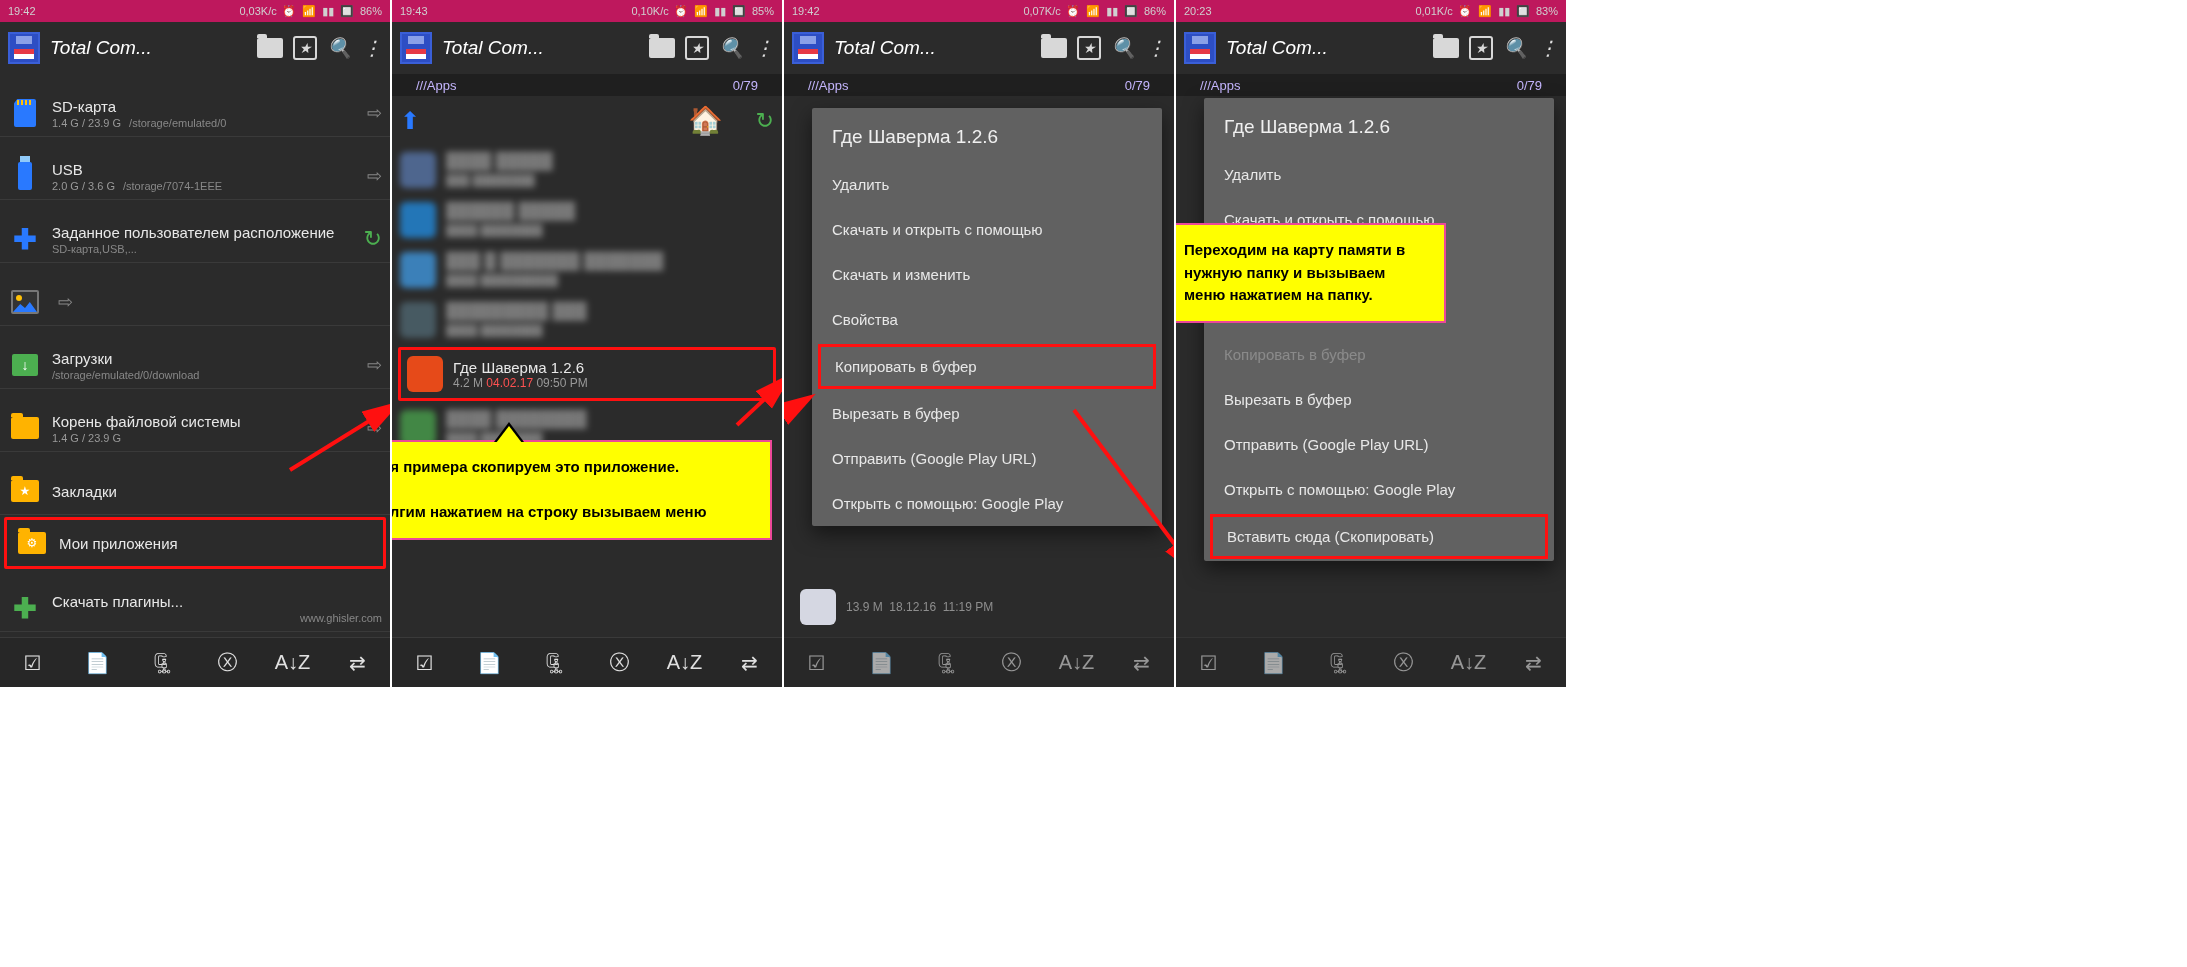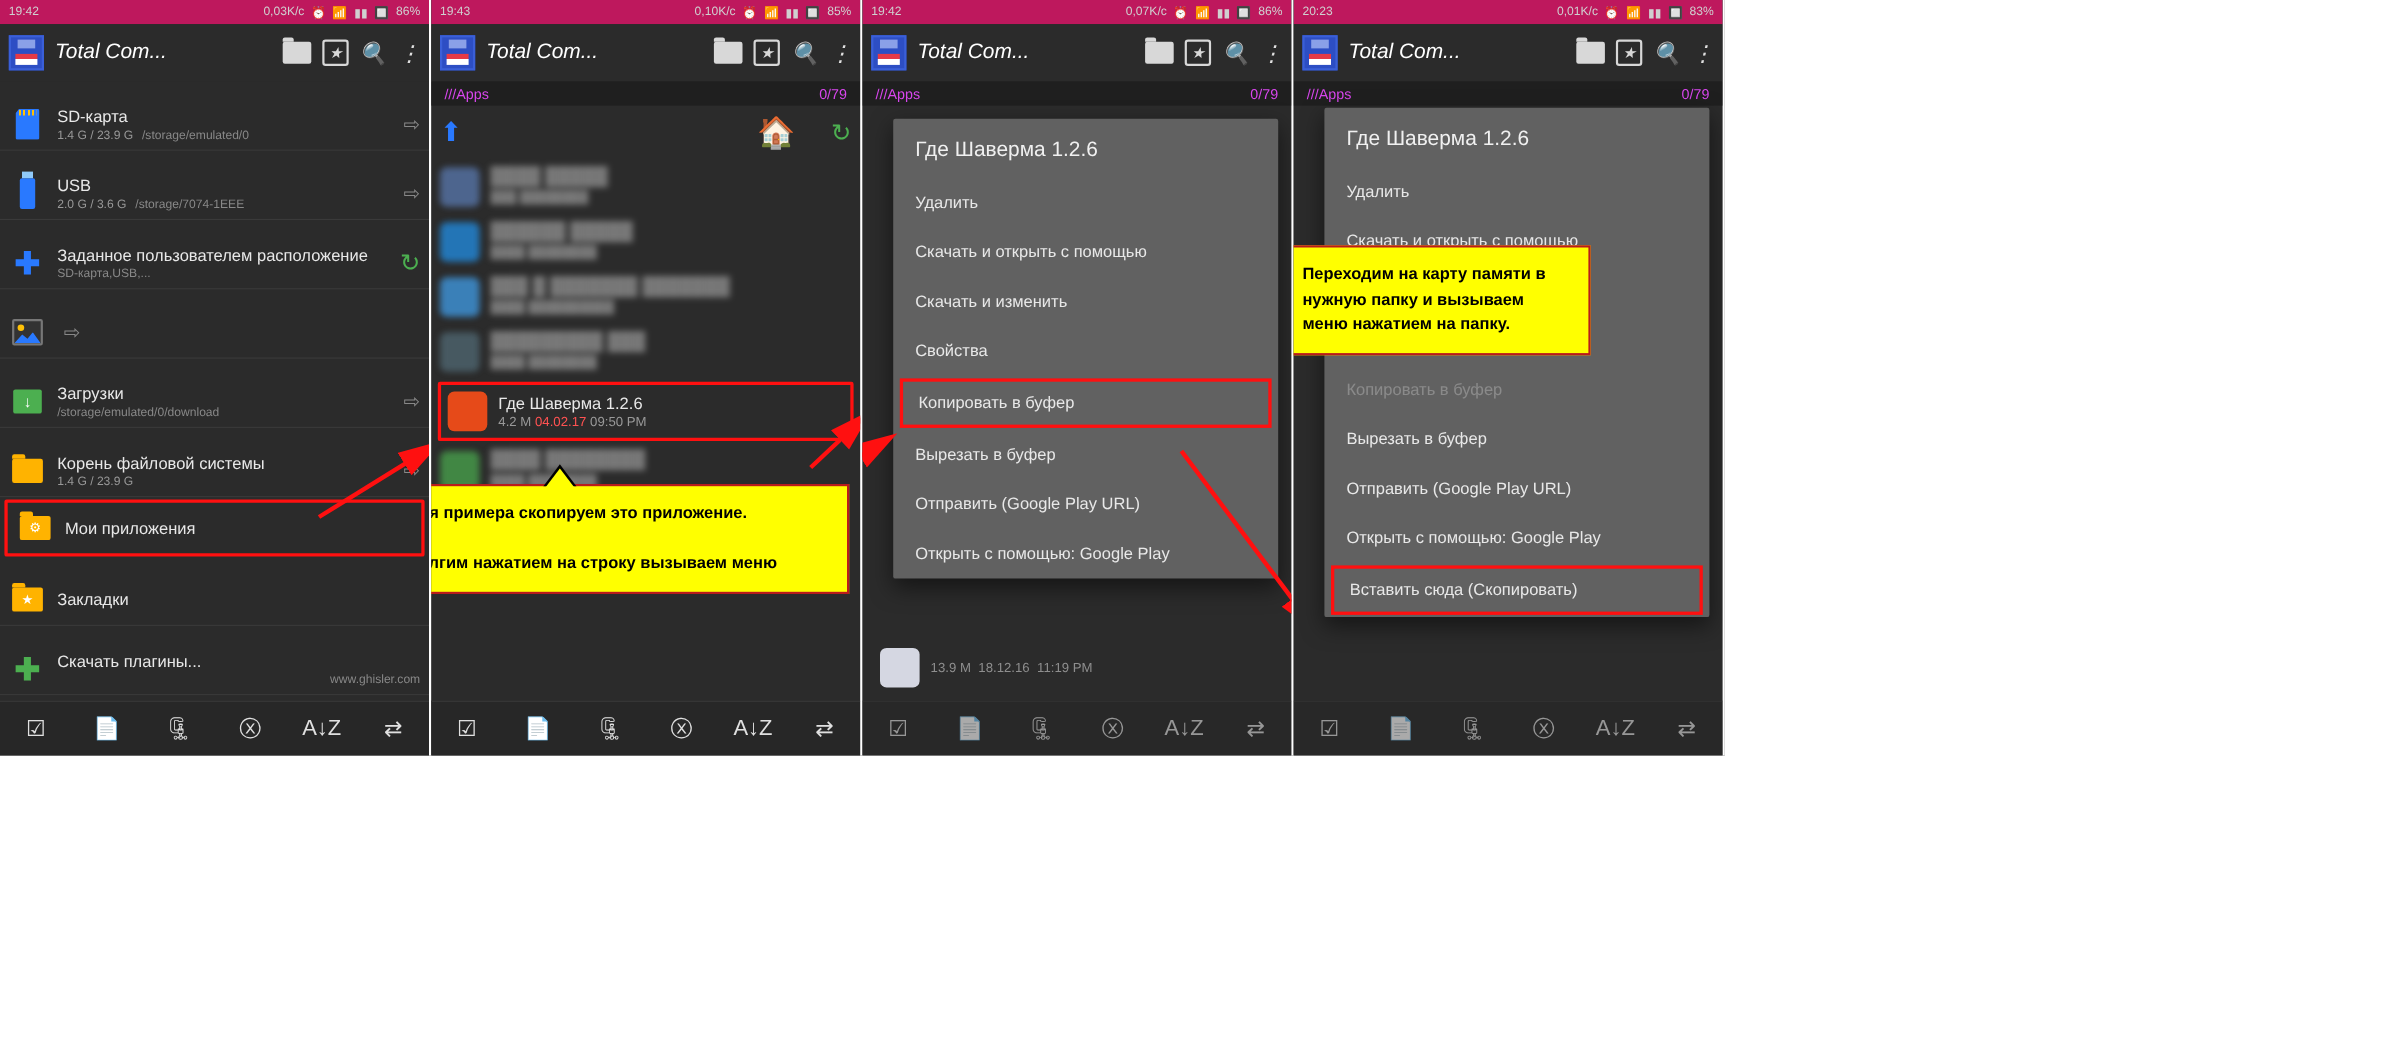--- a/index.html
+++ b/index.html
@@ -9,21 +9,21 @@
 .statusbar .right { display: flex; align-items: center; gap: 6px; }
 .appbar { height: 52px; background: #2b2b2b; display: flex; align-items: center; padding: 0 8px; gap: 10px; font-style: italic; }
 .appbar .title { color: #fff; font-size: 19px; font-weight: 500; flex: 1; white-space: nowrap; overflow: hidden; text-overflow: ellipsis; }
 .disk-icon { width: 32px; height: 32px; background: #2d4ec4; border: 2px solid #3a5fd8; position: relative; }
 .disk-icon::before { content: ""; position: absolute; top: 2px; left: 6px; right: 6px; height: 8px; background: #8aa0e8; }
 .disk-icon::after { content: ""; position: absolute; bottom: 3px; left: 4px; right: 4px; height: 10px; background: linear-gradient(to bottom, #e63946 50%, #fff 50%); }
 .ab-icon { color: #e0e0e0; font-size: 20px; cursor: pointer; }
 .folder-ab { width: 26px; height: 20px; background: #d8d8d8; border-radius: 2px; position: relative; }
 .folder-ab::before { content: ""; position: absolute; top: -4px; left: 0; width: 10px; height: 4px; background: #d8d8d8; border-radius: 2px 2px 0 0; }
 .star-ab { width: 24px; height: 24px; border: 2px solid #d8d8d8; border-radius: 3px; position: relative; display: flex; align-items: center; justify-content: center; color: #d8d8d8; font-size: 14px; }
-.pathbar { height: 22px; background: #1f1f1f; color: #d946ef; display: flex; justify-content: space-between; align-items: center; padding: 0 12px; font-size: 13px; }
+.pathbar { height: 22px; background: #1f1f1f; color: #c4b5fd; display: flex; justify-content: space-between; align-items: center; padding: 0 24px; font-size: 13px; }
 .list { background: #2b2b2b; }
 .row { display: flex; align-items: center; padding: 6px 8px; border-bottom: 1px solid #3a3a3a; min-height: 46px; position: relative; margin-top: 16px; }
 .row .ic { width: 34px; height: 34px; margin-right: 10px; display: flex; align-items: center; justify-content: center; flex-shrink: 0; }
 .row .txt { flex: 1; min-width: 0; }
 .row .name { color: #e8e8e8; font-size: 15px; }
 .row .sub { color: #999; font-size: 11px; margin-top: 2px; display: flex; gap: 8px; }
 .row .arrow { color: #888; font-size: 18px; margin-left: 6px; }
 .sd-icon { width: 22px; height: 28px; background: #2979ff; border-radius: 2px; position: relative; clip-path: polygon(0 15%, 15% 0, 100% 0, 100% 100%, 0 100%); }
 .sd-icon::before { content: ""; position: absolute; top: 1px; left: 3px; right: 3px; height: 5px; background: repeating-linear-gradient(90deg, #ffc107 0 2px, transparent 2px 4px); }
 .usb-icon { width: 14px; height: 28px; background: #2979ff; border-radius: 2px; position: relative; }
@@ -42,21 +42,21 @@
 .folder-star::after { content: "★"; position: absolute; inset: 0; display: flex; align-items: center; justify-content: center; color: #fff; font-size: 12px; }
 .highlight-red { border: 3px solid #ff1010; border-radius: 2px; }
 .bottombar { position: absolute; bottom: 0; left: 0; right: 0; height: 50px; background: #272727; display: flex; align-items: center; justify-content: space-around; border-top: 1px solid #3a3a3a; }
 .bb-icon { color: #e0e0e0; font-size: 20px; display: flex; align-items: center; justify-content: center; width: 32px; height: 32px; }
 .navrow { display: flex; align-items: center; padding: 8px; gap: 12px; }
 .home-icon { color: #2979ff; font-size: 28px; }
 .up-icon { color: #2979ff; font-size: 24px; }
 .app-row { display: flex; align-items: center; padding: 6px 8px; min-height: 50px; filter: blur(3px); opacity: 0.7; }
 .app-row.clear { filter: none; opacity: 1; }
 .app-ic { width: 36px; height: 36px; border-radius: 6px; margin-right: 10px; flex-shrink: 0; }
-.callout { position: absolute; background: #ffff00; border: 2px solid #b91c1c; padding: 14px 16px; font-size: 15px; line-height: 1.5; z-index: 10; color: #000; font-weight: bold; }
+.callout { position: absolute; background: #ffff00; border: 2px solid #ec4899; padding: 14px 16px; font-size: 15px; line-height: 1.5; z-index: 10; color: #000; font-weight: bold; }
 .callout::before { content: ""; position: absolute; width: 0; height: 0; }
 .callout.top-arrow::before { top: -20px; left: 140px; border-left: 15px solid transparent; border-right: 15px solid transparent; border-bottom: 20px solid #000; }
 .callout.top-arrow::after { content: ""; position: absolute; top: -16px; left: 142px; border-left: 13px solid transparent; border-right: 13px solid transparent; border-bottom: 17px solid #ffff00; }
 .red-arrow { position: absolute; z-index: 5; }
 .red-arrow svg { overflow: visible; }
 .modal { position: absolute; left: 28px; right: 12px; top: 108px; background: #616161; border-radius: 2px; padding: 0; z-index: 3; box-shadow: 0 8px 20px rgba(0,0,0,0.5); }
 .modal h3 { color: #f0f0f0; font-size: 19px; font-weight: 500; padding: 18px 20px 14px; }
 .modal .mitem { color: #e8e8e8; font-size: 15px; padding: 14px 20px; cursor: pointer; }
 .modal .mitem.boxed { border: 3px solid #ff1010; margin: 2px 6px; padding: 11px 14px; }
 .sub .sz { min-width: 40px; }
@@ -147,34 +147,34 @@
           <div class="folder-icon"></div>
         </div>
       <div class="txt">
           <div class="name">Корень файловой системы</div>
         <div class="sub">
             <span class="sz">1.4 G / 23.9 G</span>
           </div>
         </div>
       <div class="arrow">⇨</div>
     </div>
+    <div class="row">
+      <div class="ic">
+          <div class="folder-icon folder-star"></div>
+        </div>
+      <div class="txt">
+          <div class="name">Закладки</div>
+        </div>
+    </div>
     <div class="row highlight-red" style="margin:2px 4px">
       <div class="ic">
           <div class="folder-icon folder-gear"></div>
         </div>
       <div class="txt">
           <div class="name">Мои приложения</div>
-        </div>
-    </div>
-    <div class="row">
-      <div class="ic">
-          <div class="folder-icon folder-star"></div>
-        </div>
-      <div class="txt">
-          <div class="name">Закладки</div>
         </div>
     </div>
     <div class="row">
       <div class="ic">
           <div class="plus-icon green">✚</div>
         </div>
       <div class="txt">
           <div class="name">Скачать плагины...</div>
         <div class="sub" style="justify-content:flex-end">
             <span class="pth">www.ghisler.com</span>

